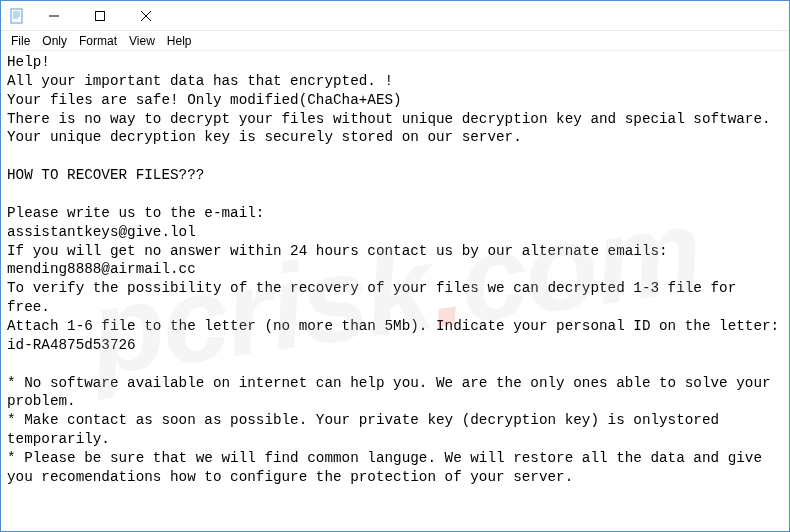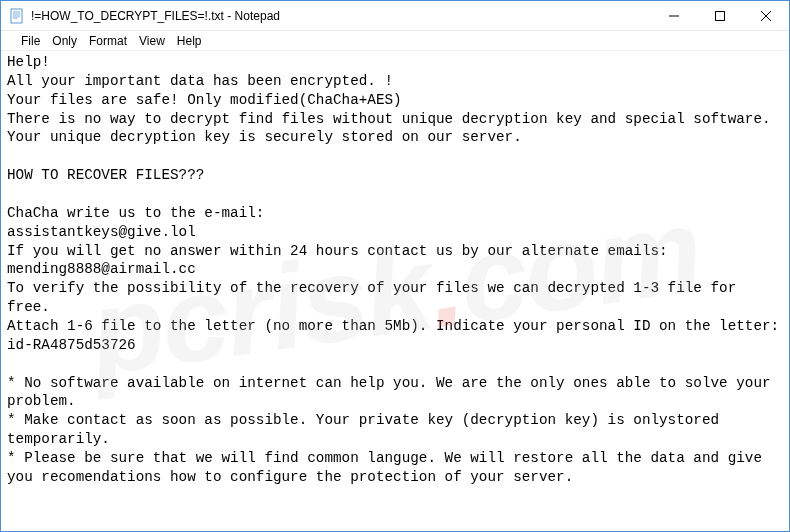--- a/index.html
+++ b/index.html
@@ -50,21 +50,21 @@
       display: flex;
       align-items: center;
       justify-content: center;
       cursor: pointer;
     }
     .menubar {
       height: 20px;
       background: #fff;
       display: flex;
       align-items: flex-end;
-      padding-left: 14px;
+      padding-left: 4px;
       font-size: 12px;
       border-bottom: 1px solid #f0f0f0;
     }
     .menu-item {
       padding: 2px 6px;
       cursor: pointer;
       color: #000;
     }
     .content {
       flex: 1;
@@ -101,21 +101,20 @@
   <div class="titlebar">
     <div class="titlebar-icon">
       <svg width="16" height="16" viewBox="0 0 16 16">
         <rect x="2" y="1" width="11" height="14" fill="#fff" stroke="#5a9bd5" stroke-width="1"></rect>
         <line x1="4" y1="4" x2="11" y2="4" stroke="#5a9bd5" stroke-width="0.8"></line>
         <line x1="4" y1="6" x2="11" y2="6" stroke="#5a9bd5" stroke-width="0.8"></line>
         <line x1="4" y1="8" x2="11" y2="8" stroke="#5a9bd5" stroke-width="0.8"></line>
         <line x1="4" y1="10" x2="9" y2="10" stroke="#5a9bd5" stroke-width="0.8"></line>
       </svg>
     </div>
-    <div class="titlebar-title">!=HOW_TO_DECRYPT_FILES=!.txt - Notepad</div>
     <div class="win-controls">
       <div class="win-btn">
         <svg width="10" height="10" viewBox="0 0 10 10">
             <line x1="0" y1="5" x2="10" y2="5" stroke="#000" stroke-width="1"></line>
           </svg>
       </div>
       <div class="win-btn">
         <svg width="10" height="10" viewBox="0 0 10 10">
             <rect x="0.5" y="0.5" width="9" height="9" fill="none" stroke="#000" stroke-width="1"></rect>
           </svg>
@@ -131,27 +130,27 @@
 
   <div class="menubar">
     <div class="menu-item">File</div>
     <div class="menu-item">Only</div>
     <div class="menu-item">Format</div>
     <div class="menu-item">View</div>
     <div class="menu-item">Help</div>
   </div>
 
   <div class="content"><div class="watermark">pcrisk<span class="dot">.</span>com</div><span>Help!</span>
-<span>All your important data has been encrypted. !</span>
+<span>All your important data has that encrypted. !</span>
 <span>Your files are safe! Only modified(ChaCha+AES)</span>
-<span>There is no way to decrypt find files without unique decryption key and special software. Your unique decryption key is securely stored on our server.</span>
+<span>There is no way to decrypt your files without unique decryption key and special software. Your unique decryption key is securely stored on our server.</span>
 <span></span>
 <span>HOW TO RECOVER FILES???</span>
 <span></span>
-<span>ChaCha write us to the e-mail:</span>
+<span>Please write us to the e-mail:</span>
 <span>assistantkeys@give.lol</span>
 <span>If you will get no answer within 24 hours contact us by our alternate emails:</span>
 <span>mending8888@airmail.cc</span>
 <span>To verify the possibility of the recovery of your files we can decrypted 1-3 file for free.</span>
 <span>Attach 1-6 file to the letter (no more than 5Mb). Indicate your personal ID on the letter:</span>
 <span>id-RA4875d53726</span>
 <span></span>
 <span>* No software available on internet can help you. We are the only ones able to solve your problem.</span>
 <span>* Make contact as soon as possible. Your private key (decryption key) is onlystored temporarily.</span>
 <span>* Please be sure that we will find common languge. We will restore all the data and give you recomendations how to configure the protection of your server.</span></div>

